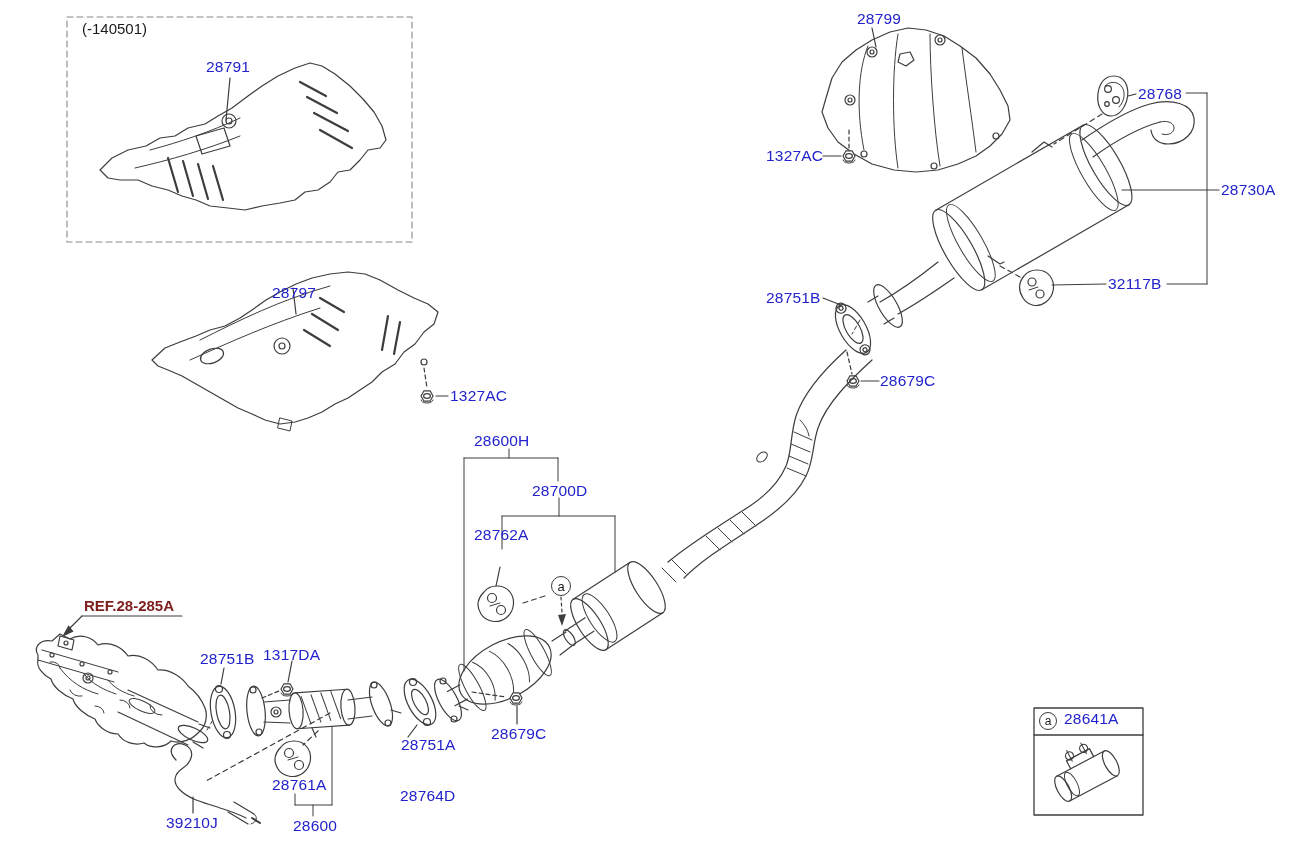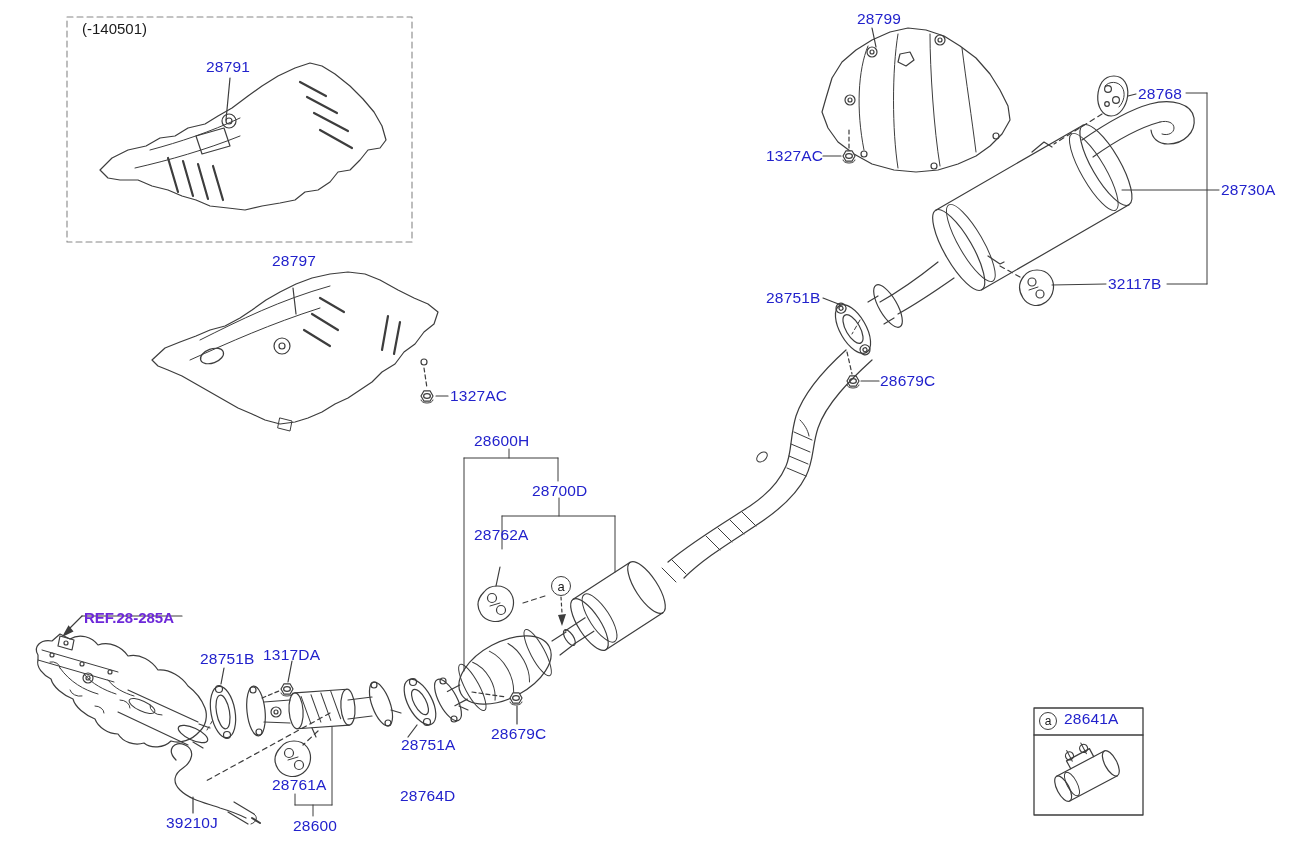--- a/index.html
+++ b/index.html
@@ -2,21 +2,21 @@
 <html><head>
 <meta charset="utf-8">
 <style>
   html,body{margin:0;padding:0;background:#ffffff;}
   #stage{position:relative;width:1298px;height:848px;background:#ffffff;overflow:hidden;
          font-family:"Liberation Sans",sans-serif;border-radius:7px;}
   #art{position:absolute;left:0;top:0;}
   .pl{position:absolute;font:400 15.5px/1.05 "Liberation Sans",sans-serif;color:#2222cc;
       white-space:nowrap;letter-spacing:.2px;text-align:center;}
   .note{position:absolute;font:400 15px/1.05 "Liberation Sans",sans-serif;color:#1a1a1a;white-space:nowrap;}
-  .ref{position:absolute;font:700 15px/1.05 "Liberation Sans",sans-serif;color:#6d28d9;white-space:nowrap;margin-top:12px;}
+  .ref{position:absolute;font:700 15px/1.05 "Liberation Sans",sans-serif;color:#7f1d1d;white-space:nowrap;}
   .ca{position:absolute;width:20px;height:20px;border:1.6px solid #3d3d3d;border-radius:50%;
       display:flex;align-items:center;justify-content:center;
       font:400 13px "Liberation Sans",sans-serif;color:#1a1a1a;background:#fff;box-sizing:border-box;}
   .ca.small{width:18px;height:18px;font-size:12px;}
 </style>
 </head>
 <body>
 
 <div id="stage">
 
@@ -370,21 +370,21 @@
       <line x1="1081" y1="744" x2="1081" y2="756" stroke-width="1"></line>
       <line x1="1097" y1="744" x2="1097" y2="756" stroke-width="1"></line>
     </g>
   </g>
 
 </svg>
 
 <div class="note" style="left:82px;top:21px">(-140501)</div>
 
 <div class="pl" style="left:206px;top:59px">28791</div>
-<div class="pl" style="left:272px;top:253px">28797</div>
+<div class="pl" style="left:272px;top:285px">28797</div>
 <div class="pl" style="left:450px;top:388px">1327AC</div>
 <div class="pl" style="left:857px;top:11px">28799</div>
 <div class="pl" style="left:766px;top:148px">1327AC</div>
 <div class="pl" style="left:1138px;top:86px">28768</div>
 <div class="pl" style="left:1221px;top:182px">28730A</div>
 <div class="pl" style="left:1108px;top:276px">32117B</div>
 <div class="pl" style="left:766px;top:290px">28751B</div>
 <div class="pl" style="left:880px;top:373px">28679C</div>
 <div class="pl" style="left:474px;top:433px">28600H</div>
 <div class="pl" style="left:532px;top:483px">28700D</div>

